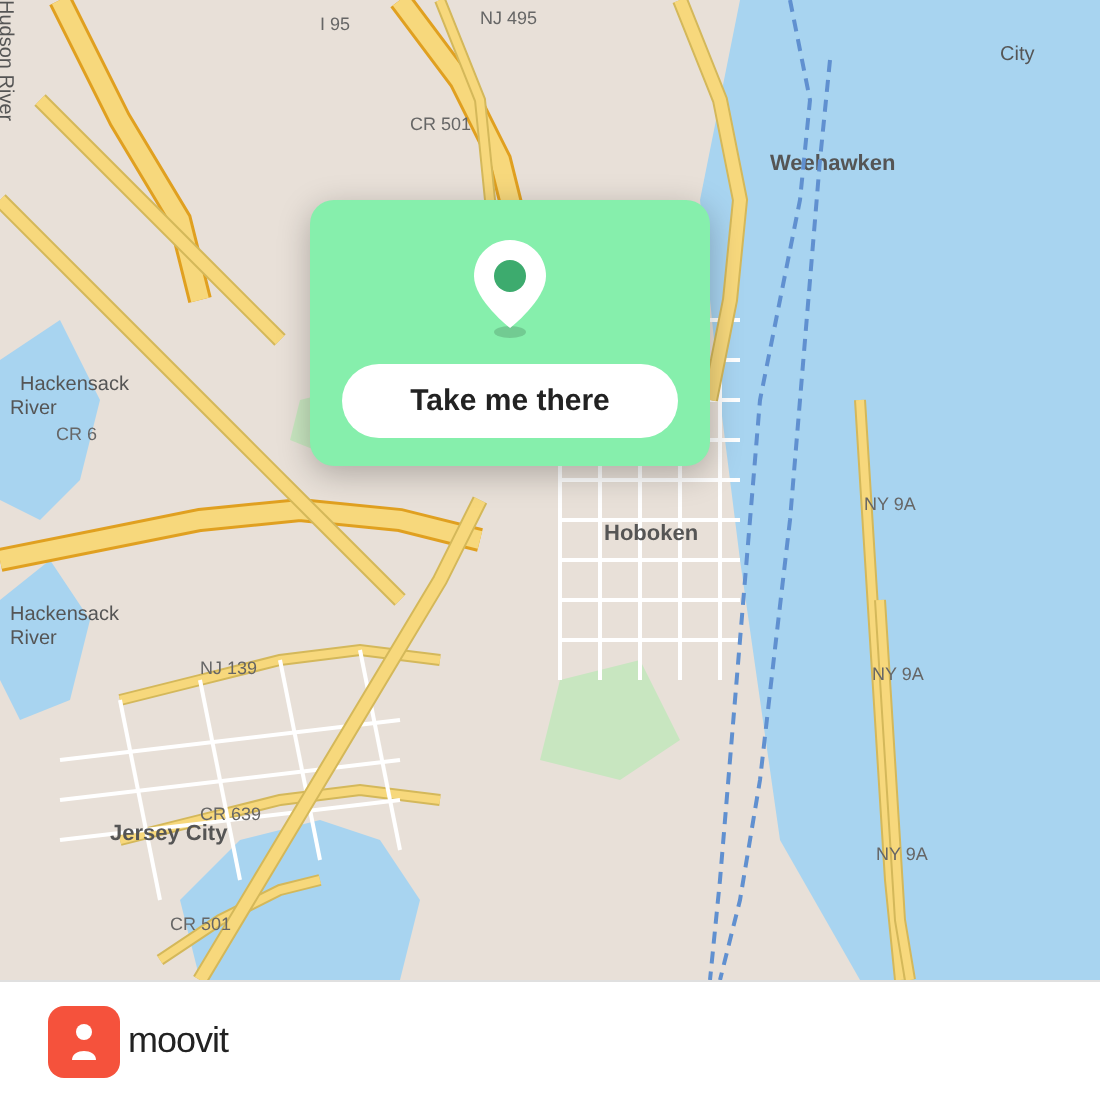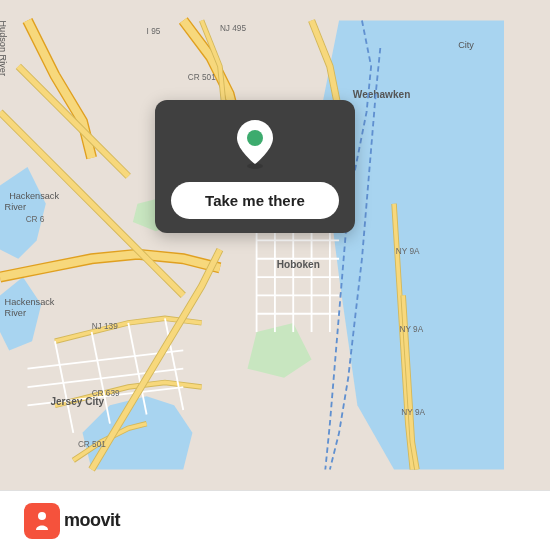--- a/index.html
+++ b/index.html
@@ -6,42 +6,42 @@
     body {
       width: 550px;
       height: 550px;
       overflow: hidden;
       font-family: Arial, sans-serif;
       position: relative;
       background: #e8e0d8;
     }
 
     #map-container {
-      width: 504px;
+      width: 550px;
       height: 490px;
       position: relative;
       overflow: hidden;
       background: #e8e0d8;
     }
 
     
     #map-svg {
       width: 100%;
       height: 100%;
       position: absolute;
       top: 0; left: 0;
     }
 
     
     #card-overlay {
       position: absolute;
       top: 100px;
       left: 155px;
       width: 200px;
-      background: #404040;
+      background: #86efac;
       border-radius: 12px;
       display: flex;
       flex-direction: column;
       align-items: center;
       padding: 18px 16px 14px 16px;
       box-shadow: 0 4px 16px rgba(0,0,0,0.25);
       z-index: 10;
     }
 
     #pin-icon {
@@ -112,21 +112,21 @@
       background: #f5523c;
       border-radius: 8px;
       display: flex;
       align-items: center;
       justify-content: center;
       margin-right: 4px;
     }
 
     #moovit-text {
       font-size: 18px;
-      font-weight: 700;
+      font-weight: 400;
       color: #222;
       letter-spacing: -0.5px;
       text-align: center;
     }
 
     
     .road-major { stroke: #f7d87c; stroke-width: 6; fill: none; }
     .road-medium { stroke: #f7d87c; stroke-width: 4; fill: none; }
     .road-minor { stroke: #ffffff; stroke-width: 2; fill: none; }
     .road-outline { stroke: #d4b85a; stroke-width: 8; fill: none; }

